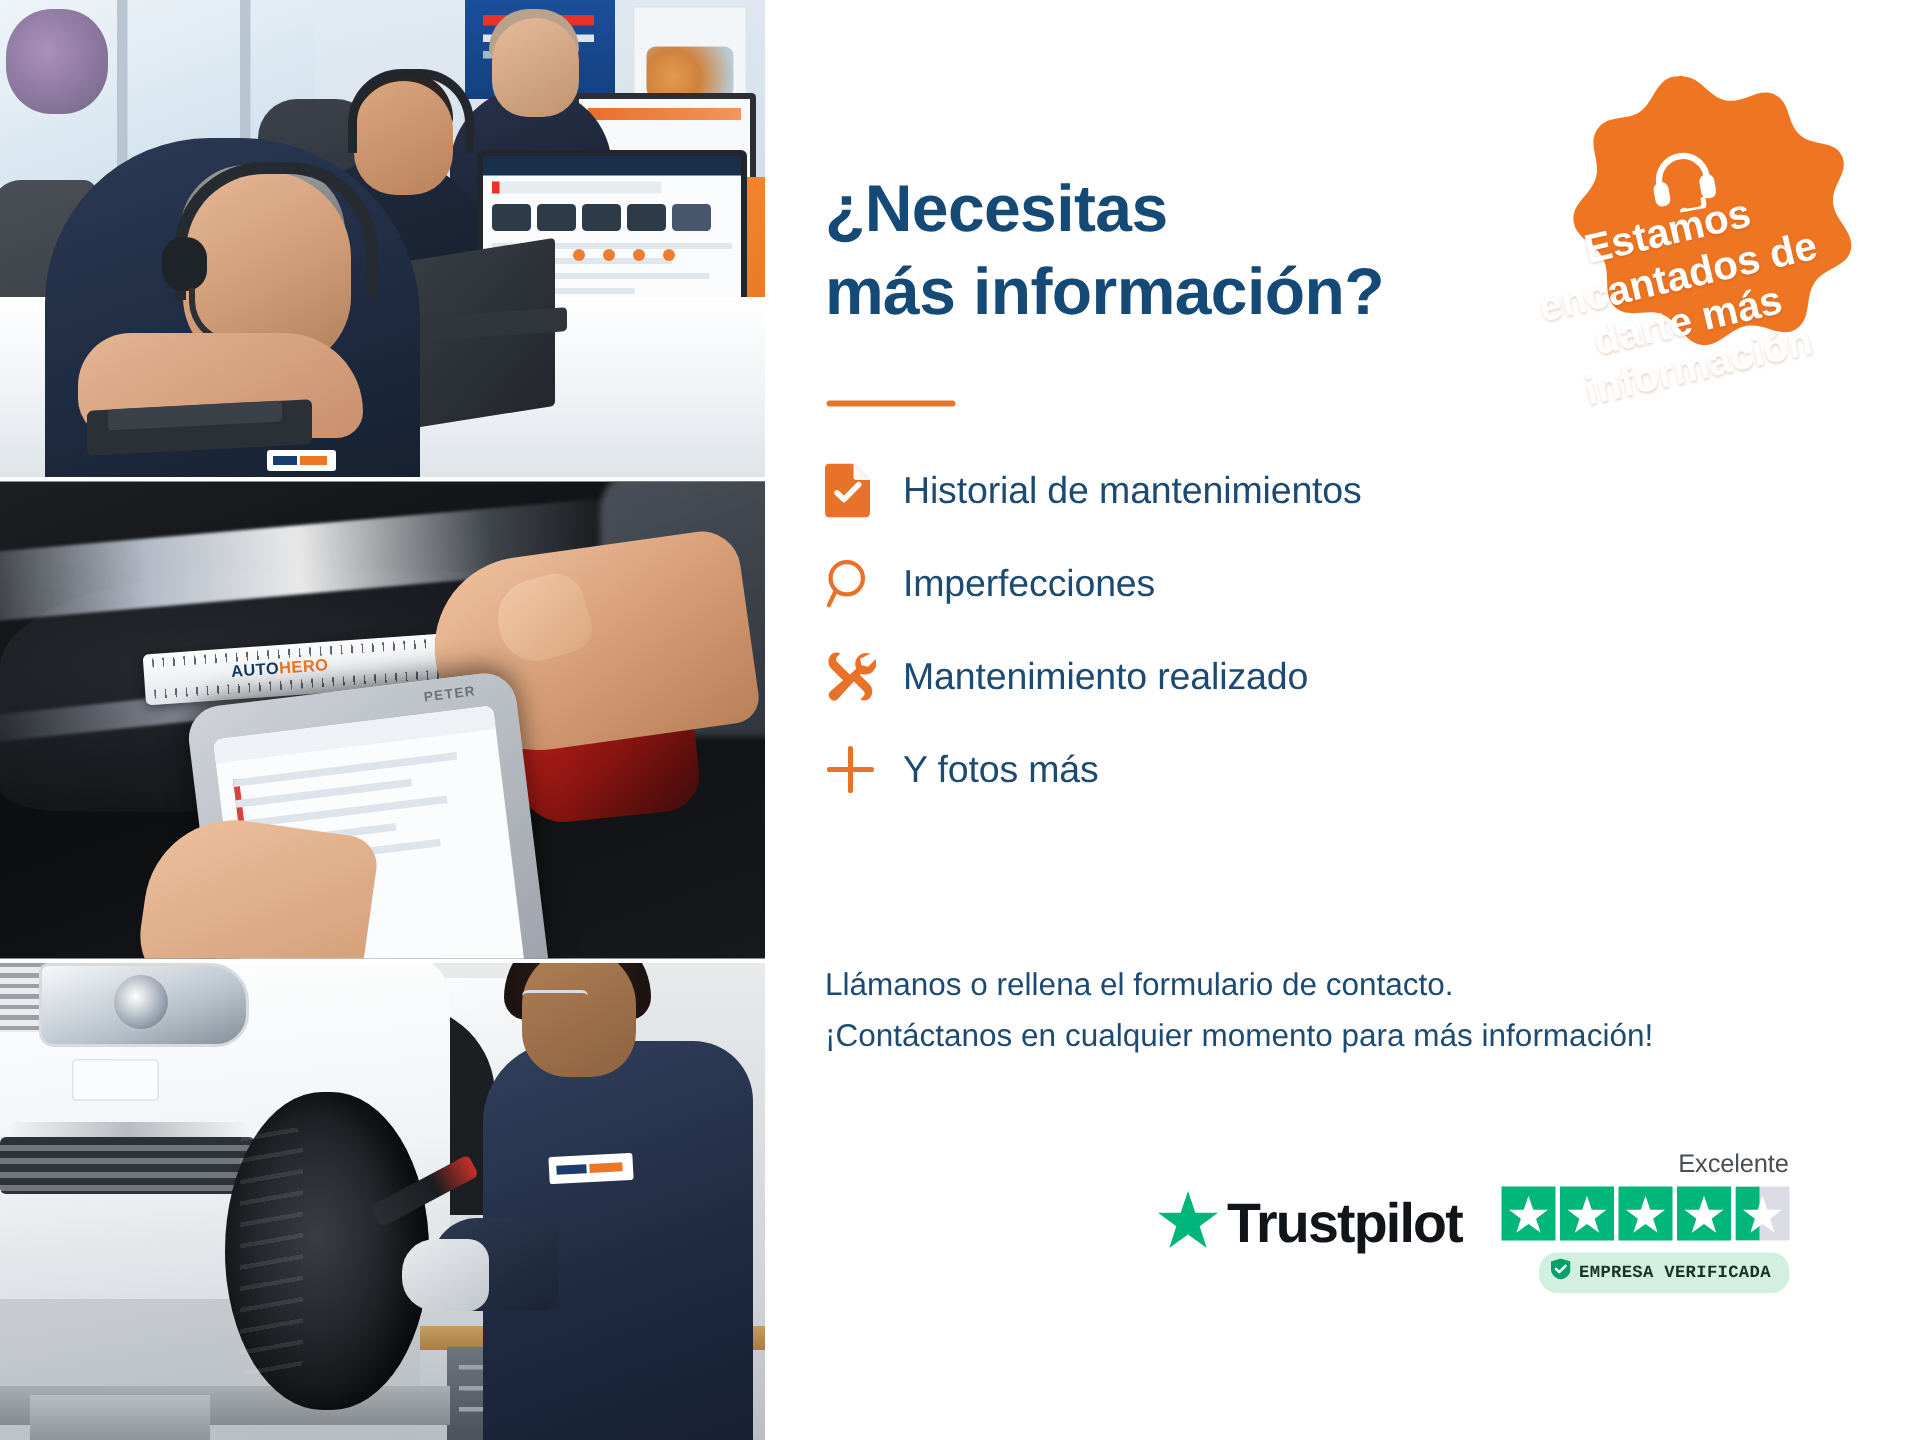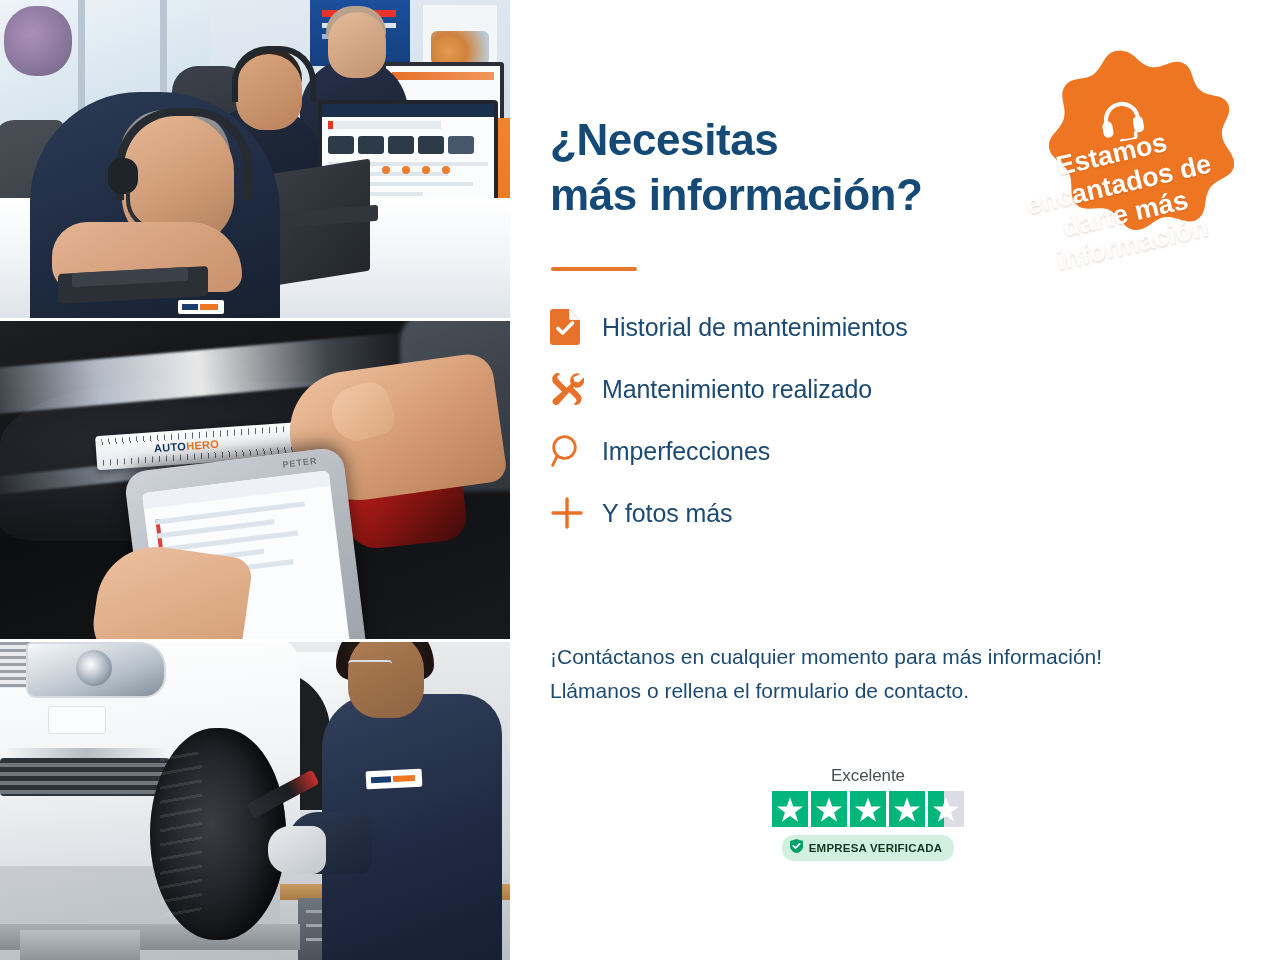--- a/index.html
+++ b/index.html
@@ -548,21 +548,21 @@
     align-items: center;
     gap: 6px;
     margin-top: 28px;
   }
   .tp-word {
     font-size: 37px;
     font-weight: 700;
     color: #111418;
     letter-spacing: -1.2px;
   }
-  .tp-right { display:flex; flex-direction:column; align-items:center; }
+  .tp-right { display:flex; flex-direction:column; align-items:flex-end; }
   .tp-excelente {
     font-size: 17px;
     color: #4a4f55;
     margin-bottom: 5px;
     letter-spacing: -0.1px;
   }
   .tp-stars { display:flex; gap:3px; }
   .tp-star-box {
     position: relative;
     width: 36px; height: 36px;
@@ -576,20 +576,21 @@
   }
   .tp-star-box svg { position:relative; z-index:2; }
   .tp-verified {
     margin-top: 8px;
     display: inline-flex;
     align-items: center;
     gap: 6px;
     background: #d2f0e0;
     border-radius: 12px;
     padding: 4px 12px 4px 8px;
+    font-family: Liberation Mono, monospace;
   }
   .tp-verified-label {
     font-size: 11.5px;
     font-weight: 700;
     color: #16341f;
     letter-spacing: 0.2px;
   }
 </style>
 </head>
 <body>
@@ -759,61 +760,69 @@
             <path d="M19 0l11 11H21a2 2 0 0 1-2-2z" fill="#ffffff" opacity=".95"></path>
             <path d="M8 19.5l4.6 4.6L22.5 14" fill="none" stroke="#ffffff" stroke-width="3.6" stroke-linecap="round" stroke-linejoin="round"></path>
           </svg>
         </span>
         <span class="feature-label">Historial de mantenimientos</span>
       </li>
 
       <li class="feature">
         <span class="feature-icon">
           <svg width="34" height="34" viewBox="0 0 34 34" xmlns="http://www.w3.org/2000/svg">
+            <circle cx="14.5" cy="13.5" r="10.8" fill="none" stroke="#e8722a" stroke-width="2.8"></circle>
+            <path d="M7.2 21.8L2.6 31.4" fill="none" stroke="#e8722a" stroke-width="2.8" stroke-linecap="round"></path>
+          </svg>
+        </span>
+        <span class="feature-label">Imperfecciones</span>
+      </li>
+
+      <li class="feature">
+        <span class="feature-icon">
+          <svg width="34" height="34" viewBox="0 0 34 34" xmlns="http://www.w3.org/2000/svg">
             <g fill="#e8722a">
               <path d="M4.2 2.4c-2.5 2.5-2.6 6.5-.3 9.1l9.4 9.4 4.2-4.2-9.4-9.4c-1-1-1-2.5 0-3.5l2.1-2.1c-2-1-4.3-.8-6 .7z"></path>
               <path d="M29.6 31.6c2.5-2.5 2.6-6.5.3-9.1l-9.4-9.4-4.2 4.2 9.4 9.4c1 1 1 2.5 0 3.5l-2.1 2.1c2 1 4.3.8 6-.7z"></path>
               <path d="M27.4 2.2l-5.9 5.9-3.4-.6-.6-3.4 5.9-5.9c-3.3-.8-6.9.1-9.4 2.6-2.9 2.9-3.6 7.2-2.1 10.8L2.6 22.9a4 4 0 1 0 5.6 5.6l11.3-9.3c3.6 1.5 7.9.8 10.8-2.1 2.5-2.5 3.4-6.1 2.6-9.4z" opacity="0"></path>
               <path d="M31.8 3.1l-5.3 5.3-3.9-.7-.7-3.9 5.3-5.3a9.2 9.2 0 0 0-10.8 11.7L3.9 22.7a4.2 4.2 0 1 0 5.9 5.9l13.2-12.5A9.2 9.2 0 0 0 31.8 3.1z" opacity="0"></path>
               <path d="M30.3 1.9c-2.6-1.1-5.8-.6-8 1.6-2.3 2.3-2.8 5.7-1.4 8.4L3.6 26.9a3.6 3.6 0 0 0 4.6 5.5l.2-.2 15.5-17.1c2.7 1.2 6 .6 8.2-1.6 2.2-2.2 2.7-5.4 1.6-8l-5 5-4.3-1-1-4.3z"></path>
             </g>
           </svg>
         </span>
         <span class="feature-label">Mantenimiento realizado</span>
       </li>
 
-      <li class="feature">
-        <span class="feature-icon">
-          <svg width="34" height="34" viewBox="0 0 34 34" xmlns="http://www.w3.org/2000/svg">
-            <circle cx="14.5" cy="13.5" r="10.8" fill="none" stroke="#e8722a" stroke-width="2.8"></circle>
-            <path d="M7.2 21.8L2.6 31.4" fill="none" stroke="#e8722a" stroke-width="2.8" stroke-linecap="round"></path>
-          </svg>
-        </span>
-        <span class="feature-label">Imperfecciones</span>
-      </li>
-
 
       <li class="feature">
         <span class="feature-icon">
           <svg width="34" height="34" viewBox="0 0 34 34" xmlns="http://www.w3.org/2000/svg">
             <path d="M17 3v28M3 17h28" fill="none" stroke="#e8722a" stroke-width="3.4" stroke-linecap="round"></path>
           </svg>
         </span>
         <span class="feature-label">Y fotos más</span>
       </li>
 
     </ul>
 
     <div class="contact-text">
+      <div>Llámanos o rellena el formulario de contacto.</div>
       <div>¡Contáctanos en cualquier momento para más información!</div>
-      <div>Llámanos o rellena el formulario de contacto.</div>
     </div>
 
     <div class="trust">
 
+      <div class="tp-logo">
+        <span>
+          <svg width="40" height="38" viewBox="0 0 40 38" xmlns="http://www.w3.org/2000/svg">
+            <path d="M20 0l4.9 14.5H40l-12.2 9 4.7 14.5L20 29l-12.5 9 4.7-14.5L0 14.5h15.1z" fill="#00b67a"></path>
+          </svg>
+        </span>
+        <span class="tp-word">Trustpilot</span>
+      </div>
 
       <div class="tp-right">
         <span class="tp-excelente">Excelente</span>
 
         <div class="tp-stars">
           <span class="tp-star-box">
             <svg width="26" height="25" viewBox="0 0 40 38">
                 <path d="M20 0l4.9 14.5H40l-12.2 9 4.7 14.5L20 29l-12.5 9 4.7-14.5L0 14.5h15.1z" fill="#ffffff"></path>
               </svg>
           </span>

